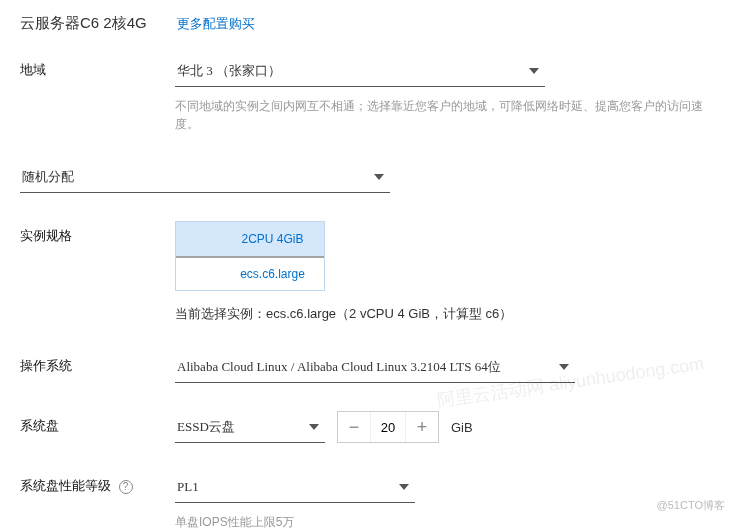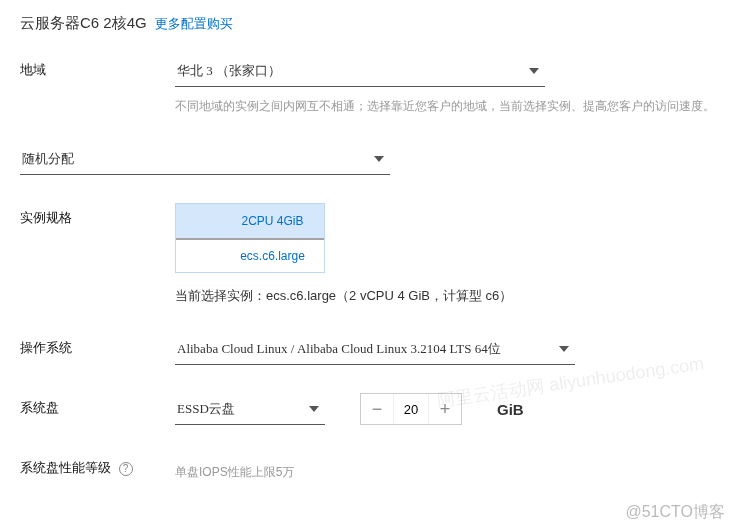--- a/index.html
+++ b/index.html
@@ -9,21 +9,21 @@
     color: #333;
     background: #fff;
     width: 735px;
     height: 529px;
     position: relative;
     padding: 14px 20px;
   }
   .header {
     display: flex;
     align-items: center;
-    gap: 8px;
+    gap: 30px;
     margin-bottom: 22px;
   }
   .header-title { font-size: 15px; color: #333; }
   .header-link { color: #0070cc; font-size: 13px; cursor: pointer; }
   .row {
     display: flex;
     align-items: flex-start;
     margin-bottom: 28px;
   }
   .row.tight { margin-bottom: 12px; }
@@ -85,21 +85,21 @@
   }
   .instance-desc {
     color: #333;
     font-size: 13px;
     margin-top: 4px;
   }
   .os-row .select { width: 400px; }
   .disk-row {
     display: flex;
     align-items: center;
-    gap: 35px;
+    gap: 12px;
   }
   .stepper {
     display: flex;
     align-items: center;
     border: 1px solid #ccc;
     height: 32px;
   }
   .stepper-btn {
     width: 32px;
     height: 32px;
@@ -114,21 +114,21 @@
   .stepper-input {
     width: 36px;
     height: 30px;
     border: none;
     border-left: 1px solid #eee;
     border-right: 1px solid #eee;
     text-align: center;
     font-size: 13px;
     outline: none;
   }
-  .unit { color: #333; font-size: 15px; font-weight: bold; }
+  .unit { color: #333; font-size: 13px; }
   .help-icon {
     display: inline-flex;
     width: 14px; height: 14px;
     border: 1px solid #888;
     border-radius: 50%;
     align-items: center;
     justify-content: center;
     font-size: 10px;
     color: #888;
     margin-left: 4px;
@@ -138,41 +138,41 @@
     right: 30px;
     top: 370px;
     color: rgba(0,0,0,0.07);
     font-size: 18px;
     transform: rotate(-8deg);
     pointer-events: none;
   }
   .watermark2 {
     position: absolute;
     right: 10px;
-    bottom: 6px;
+    bottom: 16px;
     color: #bbb;
-    font-size: 16px;
+    font-size: 11px;
   }
 </style>
 </head>
 <body>
 
 <div class="header">
   <span class="header-title">云服务器C6 2核4G</span>
   <span class="header-link">更多配置购买</span>
 </div>
 
 <div class="row">
   <div class="label-col">地域</div>
   <div class="field-col">
     <div class="select">
       <span>华北 3 （张家口）</span>
       <span class="caret"></span>
     </div>
-    <div class="hint">不同地域的实例之间内网互不相通；选择靠近您客户的地域，当前选择实例、提高您客户的访问速度。</div>
+    <div class="hint">不同地域的实例之间内网互不相通；选择靠近您客户的地域，可降低网络时延、提高您客户的访问速度。</div>
   </div>
 </div>
 
 <div class="row">
   <div class="field-col">
     <div class="select">
       <span>随机分配</span>
       <span class="caret"></span>
     </div>
   </div>
@@ -216,18 +216,22 @@
     </div>
   </div>
 </div>
 
 <div class="row tight">
   <div class="label-col">
     <span>系统盘性能等级</span>
     <span class="help-icon">?</span>
   </div>
   <div class="field-col">
+    <div class="select med">
+      <span>PL1</span>
+      <span class="caret"></span>
+    </div>
     <div class="hint indent">单盘IOPS性能上限5万</div>
   </div>
 </div>
 
 <div class="watermark">阿里云活动网  aliyunhuodong.com</div>
 <div class="watermark2">@51CTO博客</div>
 
 </body></html>

